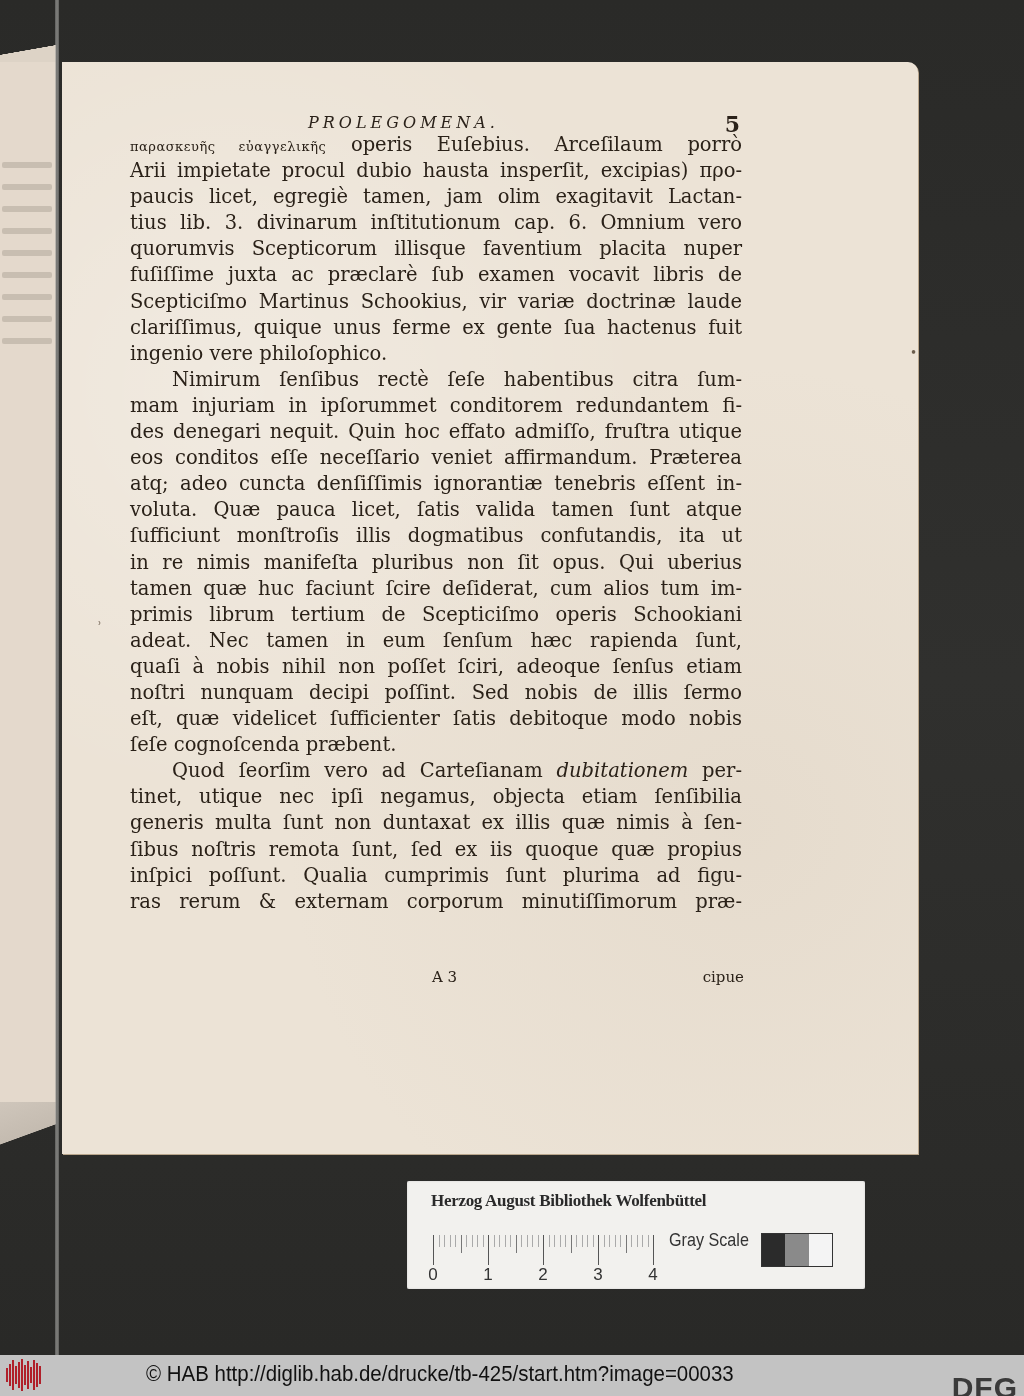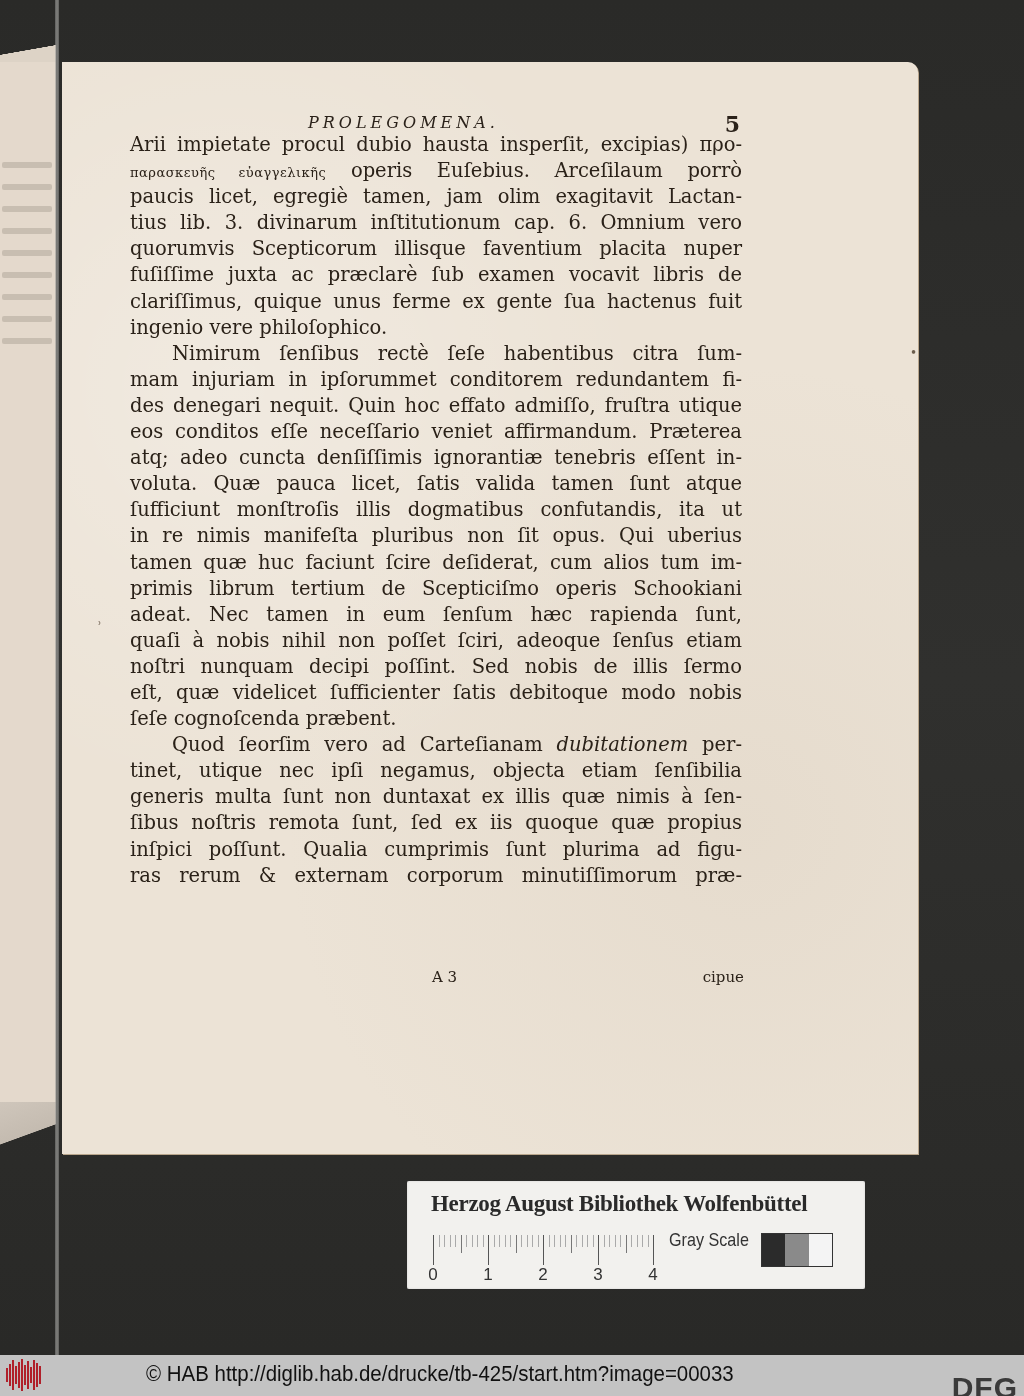--- a/index.html
+++ b/index.html
@@ -81,21 +81,21 @@
       position: absolute; color: #6b5d4d; font-size: 12px;
     }
     .scale-card {
       position: absolute; left: 407px; top: 1181px; width: 458px; height: 108px;
       background: #f2f1ee; border-radius: 2px;
       box-shadow: inset 0 0 2px #ccc;
     }
     .card-title {
       position: absolute; left: 24px; top: 10px;
       font-family: "Liberation Serif", serif; font-weight: bold;
-      font-size: 23px; color: #2a2a2a; letter-spacing: -0.3px;
+      font-size: 17px; color: #2a2a2a; letter-spacing: -0.3px;
     }
     .ruler {
       position: absolute; left: 26px; top: 54px; width: 222px; height: 32px;
     }
     .tick { position: absolute; top: 0; width: 1px; background: #777; }
     .tick.minor { height: 12px; background: #aaa; }
     .tick.half { height: 18px; background: #777; }
     .tick.major { height: 30px; background: #555; }
     .ruler-labels {
       position: absolute; left: 20px; top: 84px; width: 240px; height: 20px;
@@ -159,26 +159,27 @@
 
 <div class="page"></div>
 
 <div class="running-head">
   <span class="running-title">PROLEGOMENA.</span>
   <span class="page-number">5</span>
 </div>
 
 <div class="text-block">
 
+  <span class="line"><span class="greek">παρασκευῆς εὐαγγελικῆς</span> <span>operis Euſebius.   Arceſilaum porrò</span></span>
   <span class="line">Arii impietate procul dubio hausta insperſit, excipias) προ-</span>
-  <span class="line"><span class="greek">παρασκευῆς εὐαγγελικῆς</span> <span>operis Euſebius.   Arceſilaum porrò</span></span>
   <span class="line">paucis licet, egregiè tamen, jam olim exagitavit Lactan-</span>
   <span class="line">tius lib. 3. divinarum inſtitutionum cap. 6.  Omnium vero</span>
   <span class="line">quorumvis Scepticorum illisque faventium placita nuper</span>
   <span class="line">fuſiſſime juxta ac præclarè ſub examen vocavit libris de</span>
+  <span class="line">Scepticiſmo Martinus Schookius, vir variæ doctrinæ laude</span>
   <span class="line">clariſſimus, quique unus ferme ex gente ſua hactenus fuit</span>
   <span class="line last">ingenio vere philoſophico.</span>
 
   <span class="line indent">Nimirum ſenſibus rectè ſeſe habentibus citra ſum-</span>
   <span class="line">mam injuriam in ipſorummet conditorem redundantem fi-</span>
   <span class="line">des denegari nequit. Quin hoc effato admiſſo, fruſtra utique</span>
   <span class="line">eos conditos eſſe neceſſario veniet affirmandum.  Præterea</span>
   <span class="line">atq; adeo cuncta denſiſſimis ignorantiæ tenebris eſſent in-</span>
   <span class="line">voluta.   Quæ pauca licet, ſatis valida tamen ſunt atque</span>
   <span class="line">ſufficiunt  monſtroſis illis dogmatibus  confutandis, ita ut</span>

